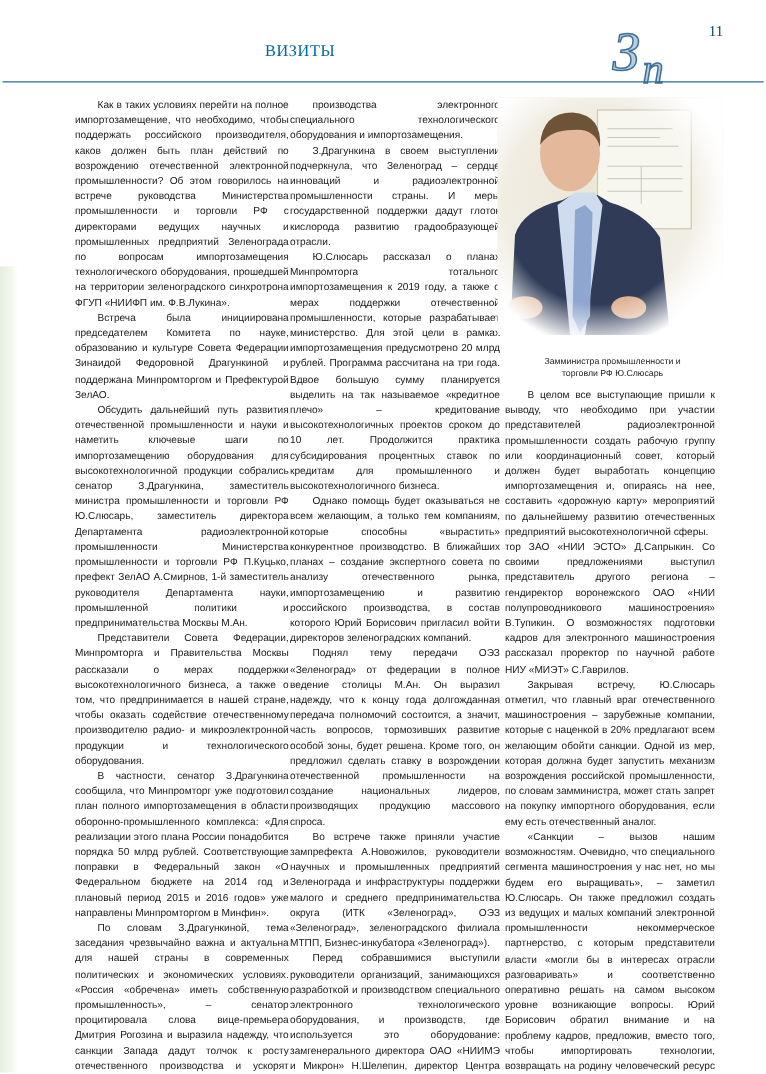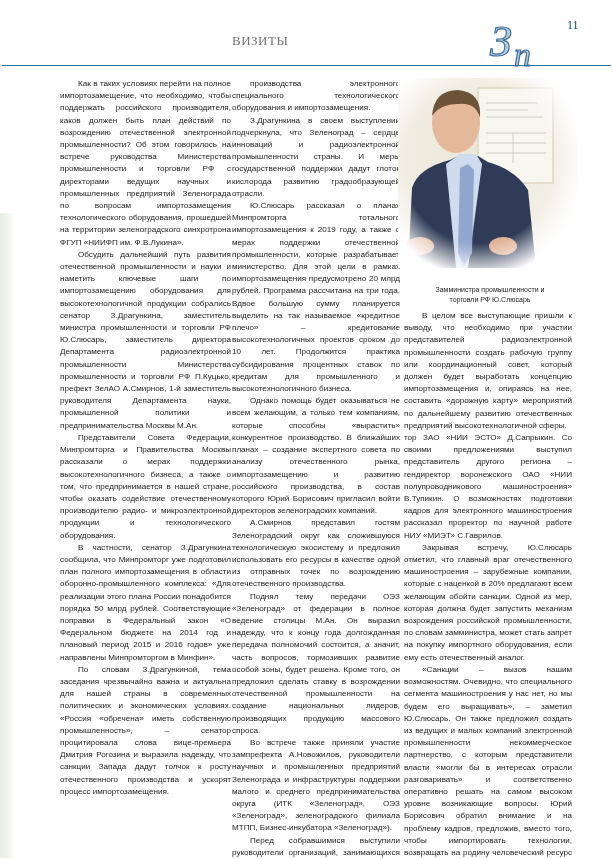--- a/index.html
+++ b/index.html
@@ -1,19 +1,19 @@
 <!DOCTYPE html>
 <html><head>
 <meta charset="utf-8">
 <style>
   html, body { margin: 0; padding: 0; background: #ffffff; }
   body { width: 613px; height: 859px; position: relative; overflow: hidden;
          font-family: "Liberation Sans", sans-serif; color: #1a1a1a; }
-  .header-section { position: absolute; left: 232px; top: 33px; font-family: "Liberation Serif", serif;
-         font-size: 13px; letter-spacing: 0.5px; color: #737373; }
+  .header-section { position: absolute; left: 212px; top: 33px; font-family: "Liberation Serif", serif;
+         font-size: 13px; letter-spacing: 0.5px; color: #0369a1; }
   .page-number { position: absolute; left: 567px; top: 18px; font-family: "Liberation Serif", serif;
          font-size: 12px; color: #0c4a6e; }
   .header-rule { position: absolute; left: 2px; right: 2px; top: 65px; height: 1px; background: #2b6f94; }
   .logo { position: absolute; left: 488px; top: 18px; width: 60px; height: 52px; }
   .left-strip { position: absolute; left: 0; top: 213px; width: 14px; height: 645px;
          background: linear-gradient(to right, #e6eedf, #f4f7ef 70%, #ffffff); }
   .col { position: absolute; font-size: 8.1px; line-height: 12.2px; text-align: justify; }
   .col p { margin: 0; text-indent: 18px; }
   .col1 { left: 60px; top: 78px; width: 171px; }
   .col2 { left: 232px; top: 78px; width: 168px; }
@@ -34,33 +34,33 @@
 <svg class="logo" viewBox="0 0 60 52">
   <text x="2" y="38" font-family="Liberation Serif, serif" font-style="italic" font-size="44" fill="#b9cde0" stroke="#3f6f99" stroke-width="1.2">З</text>
   <text x="26" y="48" font-family="Liberation Serif, serif" font-style="italic" font-size="34" fill="#b9cde0" stroke="#3f6f99" stroke-width="1.2">п</text>
 </svg>
 
 <div class="page-number">11</div>
 <div class="header-rule"></div>
 
 <div class="col col1">
   <p>Как в таких условиях перейти на полное импортозамещение, что необходимо, чтобы поддержать российского производителя, каков должен быть план действий по возрождению отечественной электронной промышленности? Об этом говорилось на встрече руководства Министерства промышленности и торговли РФ с директорами ведущих научных и промышленных предприятий Зеленограда по вопросам импортозамещения технологического оборудования, прошедшей на территории зеленоградского синхротрона ФГУП «НИИФП им. Ф.В.Лукина».</p>
+  <p>Встреча была инициирована председателем Комитета по науке, образованию и культуре Совета Федерации Зинаидой Федоровной Драгункиной и поддержана Минпромторгом и Префектурой ЗелАО.</p>
   <p>Обсудить дальнейший путь развития отечественной промышленности и науки и наметить ключевые шаги по импортозамещению оборудования для высокотехнологичной продукции собрались сенатор З.Драгункина, заместитель министра промышленности и торговли РФ Ю.Слюсарь, заместитель директора Департамента радиоэлектронной промышленности Министерства промышленности и торговли РФ П.Куцько, префект ЗелАО А.Смирнов, 1-й заместитель руководителя Департамента науки, промышленной политики и предпринимательства Москвы М.Ан.</p>
   <p>Представители Совета Федерации, Минпромторга и Правительства Москвы рассказали о мерах поддержки высокотехнологичного бизнеса, а также о том, что предпринимается в нашей стране, чтобы оказать содействие отечественному производителю радио- и микроэлектронной продукции и технологического оборудования.</p>
   <p>В частности, сенатор З.Драгункина сообщила, что Минпромторг уже подготовил план полного импортозамещения в области оборонно-промышленного комплекса: «Для реализации этого плана России понадобится порядка 50 млрд рублей. Соответствующие поправки в Федеральный закон «О Федеральном бюджете на 2014 год и плановый период 2015 и 2016 годов» уже направлены Минпромторгом в Минфин».</p>
   <p>По словам З.Драгункиной, тема заседания чрезвычайно важна и актуальна для нашей страны в современных политических и экономических условиях. «Россия «обречена» иметь собственную промышленность», – сенатор процитировала слова вице-премьера Дмитрия Рогозина и выразила надежду, что санкции Запада дадут толчок к росту отечественного производства и ускорят процесс импортозамещения.</p>
 
 </div>
 
 <div class="col col2">
   <p>производства электронного специального технологического оборудования и импортозамещения.</p>
   <p>З.Драгункина в своем выступлении подчеркнула, что Зеленоград – сердце инноваций и радиоэлектронной промышленности страны. И меры государственной поддержки дадут глоток кислорода развитию градообразующей отрасли.</p>
   <p>Ю.Слюсарь рассказал о планах Минпромторга тотального импортозамещения к 2019 году, а также о мерах поддержки отечественной промышленности, которые разрабатывает министерство. Для этой цели в рамках импортозамещения предусмотрено 20 млрд рублей. Программа рассчитана на три года. Вдвое большую сумму планируется выделить на так называемое «кредитное плечо» – кредитование высокотехнологичных проектов сроком до 10 лет. Продолжится практика субсидирования процентных ставок по кредитам для промышленного и высокотехнологичного бизнеса.</p>
   <p>Однако помощь будет оказываться не всем желающим, а только тем компаниям, которые способны «вырастить» конкурентное производство. В ближайших планах – создание экспертного совета по анализу отечественного рынка, импортозамещению и развитию российского производства, в состав которого Юрий Борисович пригласил войти директоров зеленоградских компаний.</p>
-  <p>А.Смирнов представил гостям Зеленоградский округ как сложившуюся технологическую экосистему и предложил использовать его ресурсы в качестве одной из отправных точек по возрождению отечественного производства.</p>
   <p>Поднял тему передачи ОЭЗ «Зеленоград» от федерации в полное ведение столицы М.Ан. Он выразил надежду, что к концу года долгожданная передача полномочий состоится, а значит, часть вопросов, тормозивших развитие особой зоны, будет решена. Кроме того, он предложил сделать ставку в возрождении отечественной промышленности на создание национальных лидеров, производящих продукцию массового спроса.</p>
   <p>Во встрече также приняли участие зампрефекта А.Новожилов, руководители научных и промышленных предприятий Зеленограда и инфраструктуры поддержки малого и среднего предпринимательства округа (ИТК «Зеленоград», ОЭЗ «Зеленоград», зеленоградского филиала МТПП, Бизнес-инкубатора «Зеленоград»).</p>
   <p>Перед собравшимися выступили руководители организаций, занимающихся разработкой и производством специального электронного технологического оборудования, и производств, где используется это оборудование: замгенерального директора ОАО «НИИМЭ и Микрон» Н.Шелепин, директор Центра микроэлектроники, главный конструктор ОАО «Ангстрем» П.Машевич, генеральный директор ЗАО «НТ-МДТ» В.Быков, замгенерального директора ОАО «НИИТМ» Г.Павлов, гендиректор ЗАО «НПП «ЭСТО» В.Разумов, гендирек-</p>
 </div>
 
 <div class="photo">
   <svg width="180" height="190" viewBox="0 0 180 190">
     <defs>
       <radialGradient id="fade" cx="45%" cy="45%" r="60%">
         <stop offset="70%" stop-color="#ffffff" stop-opacity="0"></stop>

